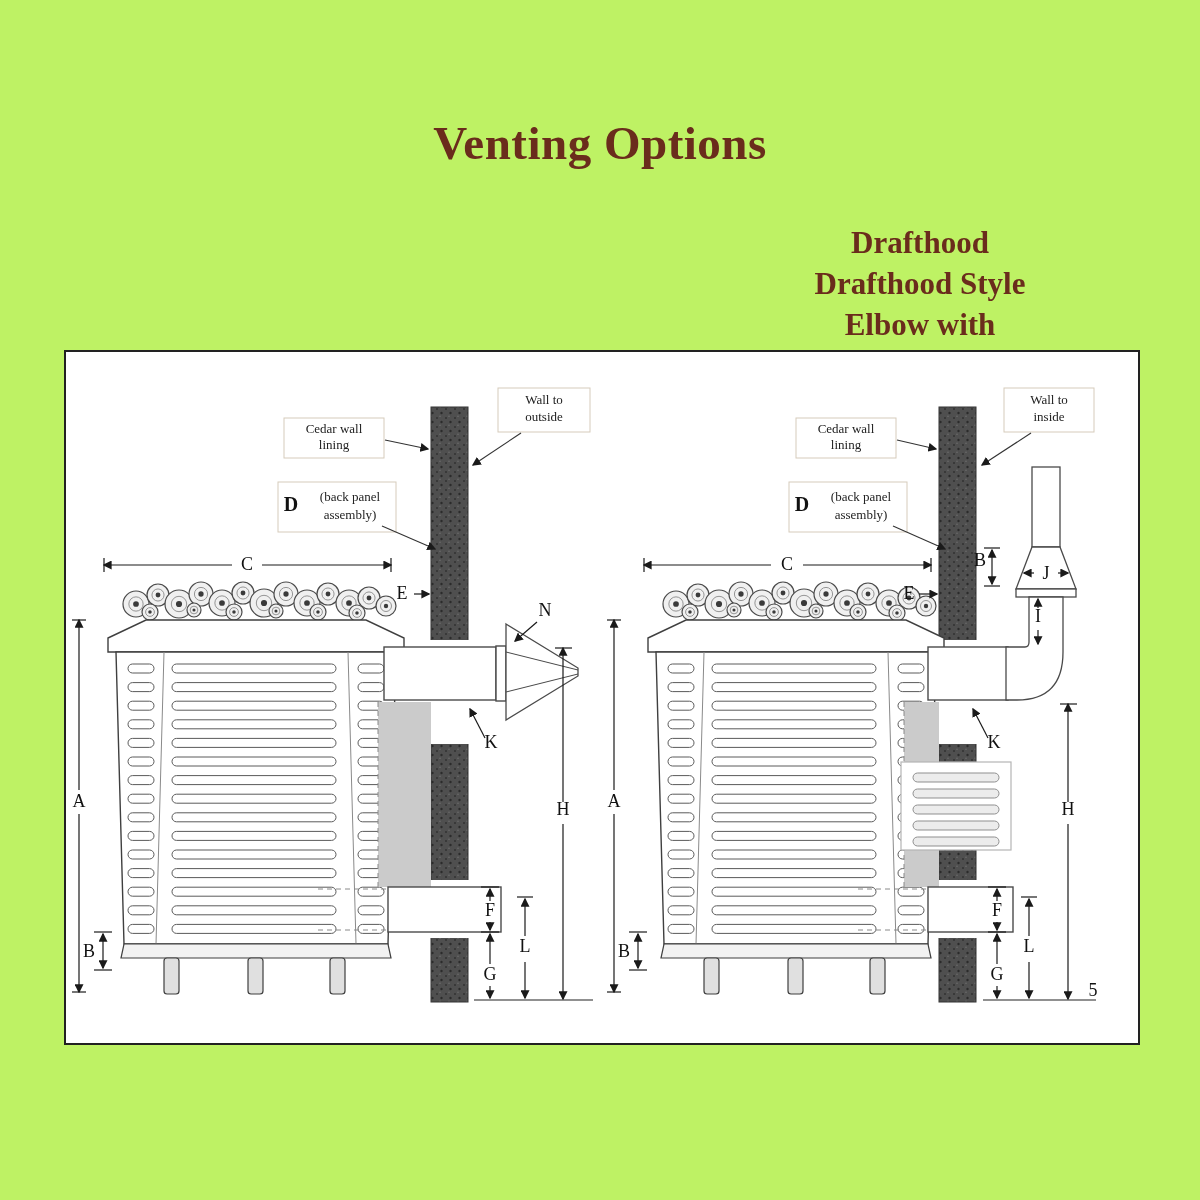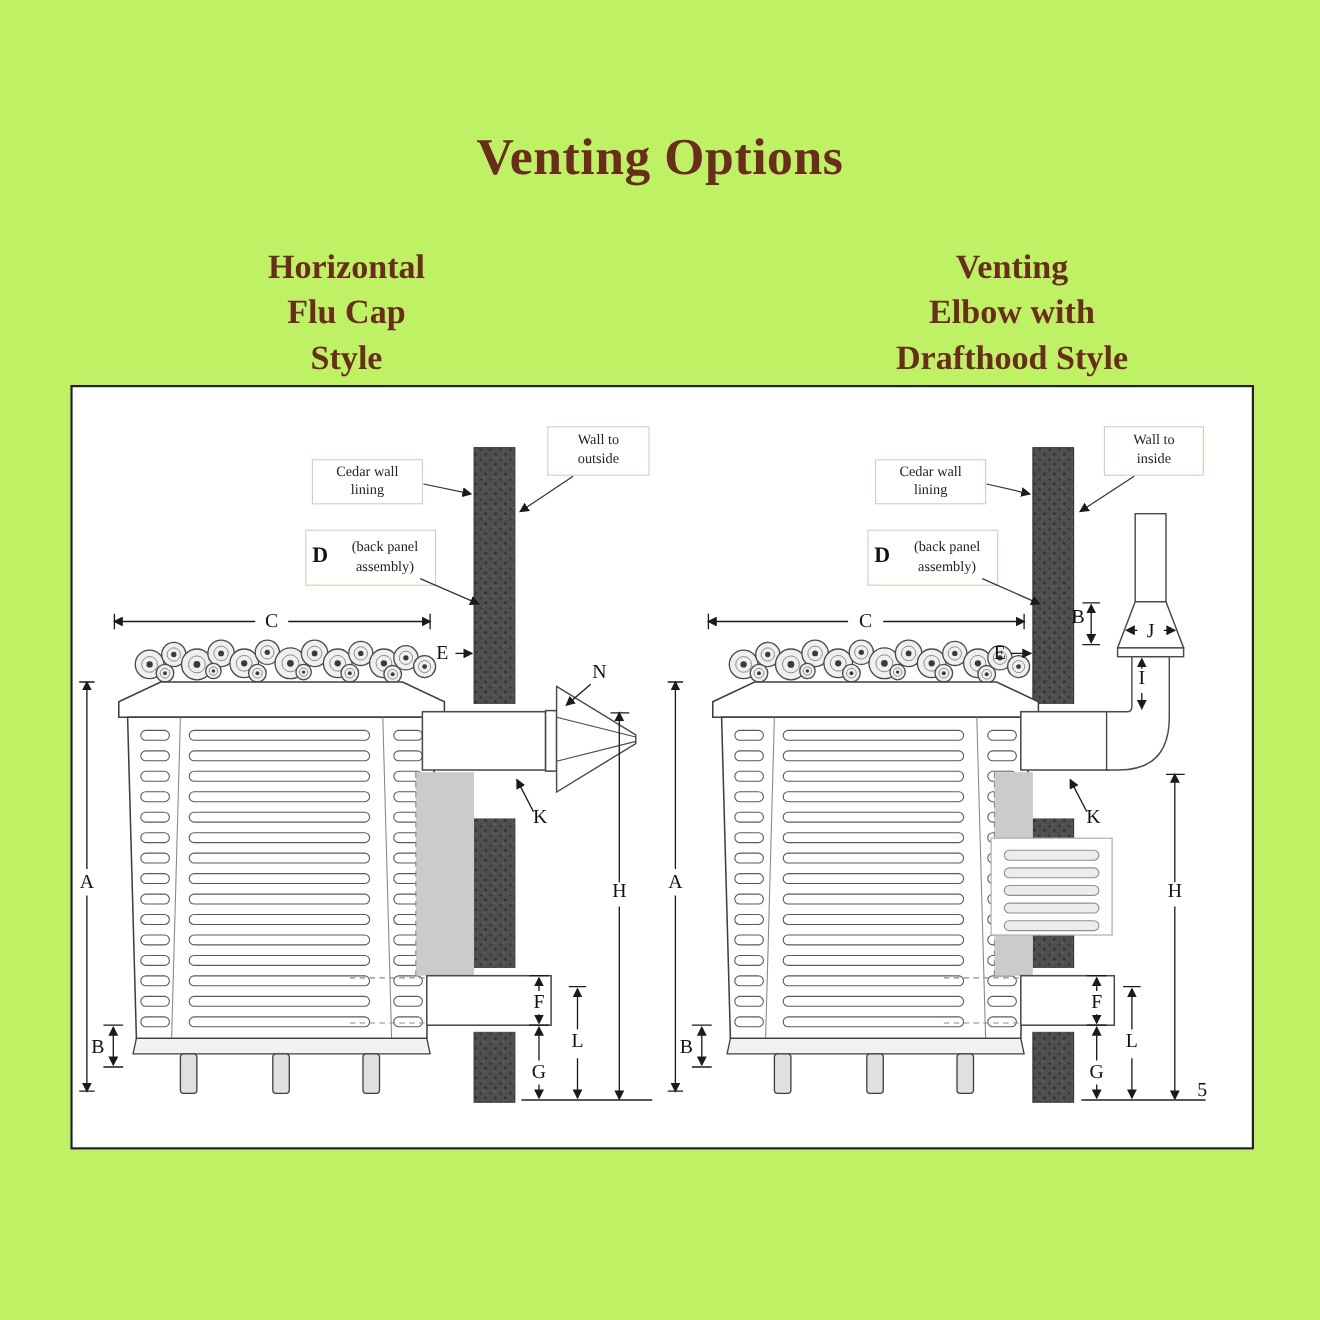--- a/index.html
+++ b/index.html
@@ -28,30 +28,25 @@
   .duct{fill:#fff;stroke:#4a4a4a;stroke-width:1.4}
   .dash{stroke:#8a8a8a;stroke-width:1;stroke-dasharray:5 4;fill:none}
 </style>
 </head>
 <body>
 
 <div class="page">
 
   <div class="title">Venting Options</div>
 
-  <div class="sub l">
-    <span>Horizontal</span>
-    <span>Flu Cap</span>
-    <span>Style</span>
-  </div>
 
   <div class="sub r">
-    <span>Venting</span>
+    <span>Drafthood</span>
+    <span>Drafthood Style</span>
     <span>Elbow with</span>
-    <span>Drafthood Style</span>
   </div>
 
   <svg width="0" height="0" style="position:absolute">
     <defs>
       <marker id="ar" viewBox="0 0 10 10" refX="8.5" refY="5" markerWidth="9" markerHeight="9" orient="auto-start-reverse" markerUnits="userSpaceOnUse">
         <path d="M0 0 L10 5 L0 10 z" fill="#1a1a1a"></path>
       </marker>
       <pattern id="wtex" width="9" height="9" patternUnits="userSpaceOnUse">
         <rect width="9" height="9" fill="#4f4f4f"></rect>
         <circle cx="2" cy="3" r="1.1" fill="#333"></circle>

